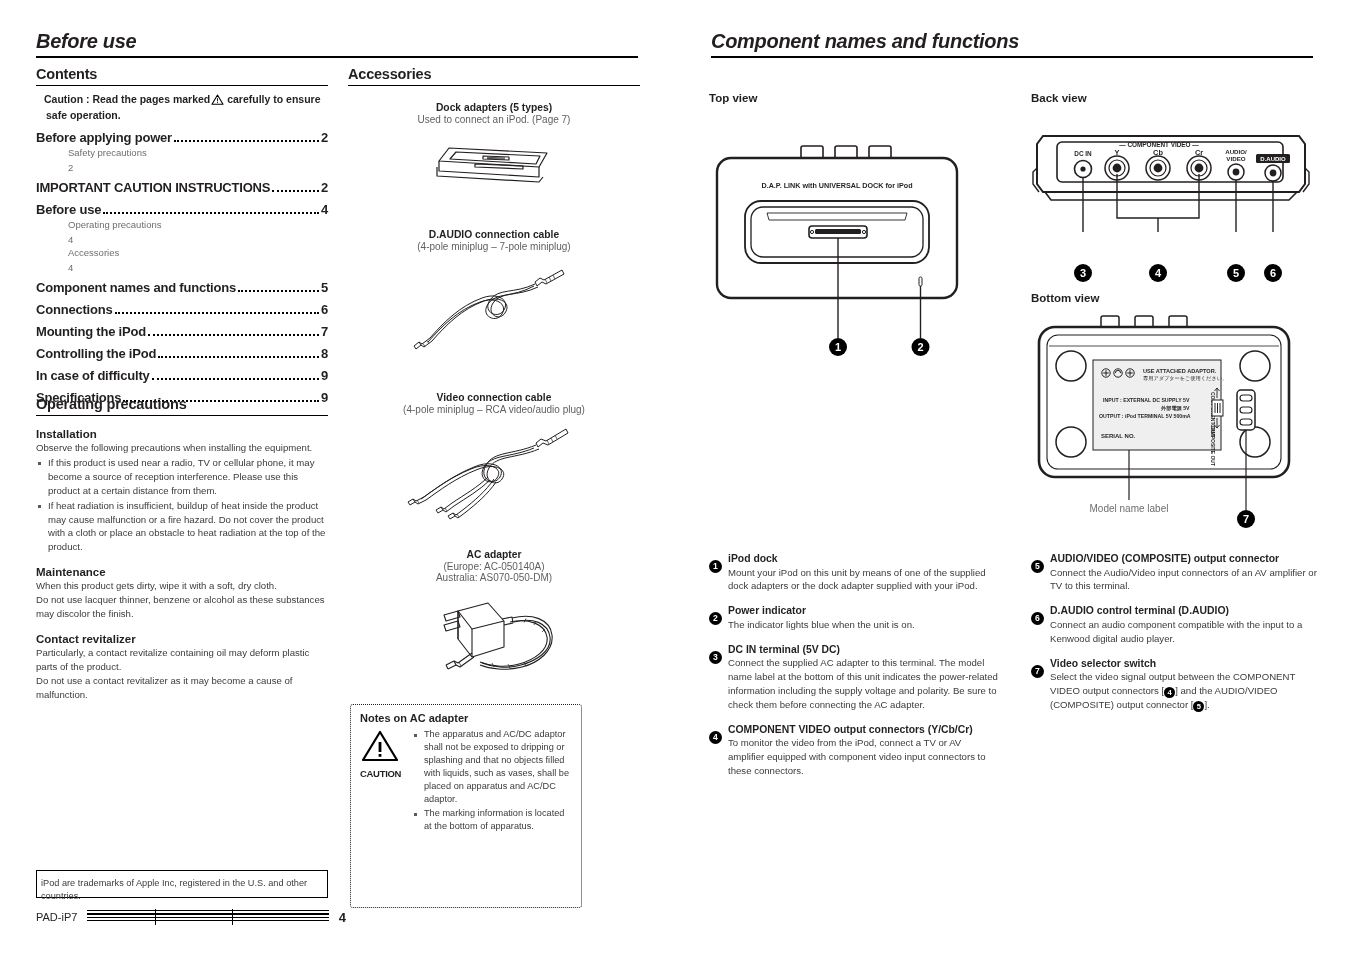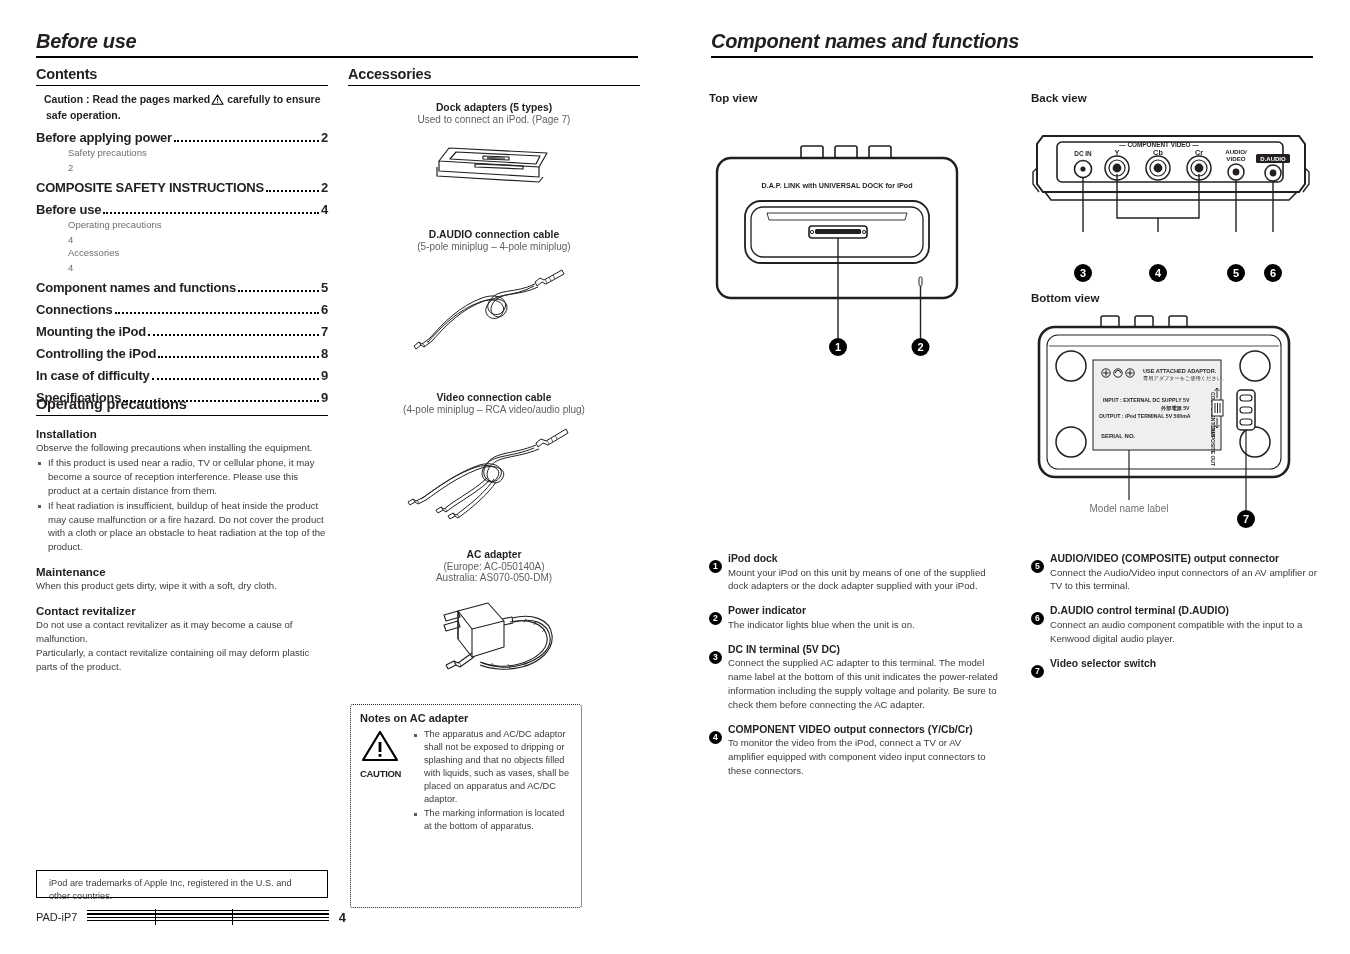--- a/index.html
+++ b/index.html
@@ -80,21 +80,21 @@
   .notes-title { font-size:11px; font-weight:bold; margin-bottom:2px; }
   .notes-body { display:flex; gap:6px; }
   .caution-badge { width:46px; flex:0 0 46px; text-align:left; padding-top:4px; }
   .caution-word { font-size:9.5px; font-weight:bold; letter-spacing:-0.3px; margin-top:1px; }
   .notes-list { flex:1; font-size:9.2px; line-height:1.42; color:#3b3b3d; }
   .notes-list li:before { top:5px; }
 
   
   .tm-box {
     position:absolute; left:36px; top:870px; width:292px; height:28px;
-    border:1px solid #000; padding:6px 12px;
+    border:1px solid #000; padding:6px 4px;
     font-size:9.2px; line-height:1.4; color:#3b3b3d;
   }
 
   
   .rp-head { position:absolute; left:36px; top:30px; width:602px; }
   .view-label { font-size:11.5px; font-weight:bold; }
 
   .fig-top  { position:absolute; left:34px;  top:92px;  width:300px; }
   .fig-back { position:absolute; left:356px; top:92px;  width:300px; }
   .fig-bot  { position:absolute; left:356px; top:292px; width:300px; }
@@ -156,21 +156,21 @@
           <span class="toc-txt">Before applying power</span>
           <span class="dots"></span>
           <span class="toc-pg">2</span>
         </div>
         <div class="toc-row toc-l2">
           <span class="toc-txt">Safety precautions</span>
           <span class="dots"></span>
           <span class="toc-pg">2</span>
         </div>
         <div class="toc-row toc-l1">
-          <span class="toc-txt">COMPOSITE SAFETY INSTRUCTIONS</span>
+          <span class="toc-txt">IMPORTANT CAUTION INSTRUCTIONS</span>
           <span class="dots"></span>
           <span class="toc-pg">2</span>
         </div>
         <div class="toc-row toc-l1">
           <span class="toc-txt">Before use</span>
           <span class="dots"></span>
           <span class="toc-pg">4</span>
         </div>
         <div class="toc-row toc-l2">
           <span class="toc-txt">Operating precautions</span>
@@ -227,28 +227,29 @@
             <li>If this product is used near a radio, TV or cellular phone, it may become a source of reception interference. Please use this product at a certain distance from them.</li>
             <li>If heat radiation is insufficient, buildup of heat inside the product may cause malfunction or a fire hazard. Do not cover the product with a cloth or place an obstacle to heat radiation at the top of the product.</li>
           </ul>
       </div>
     </div>
 
     <div class="blk">
       <div class="sub-head">Maintenance</div>
       <div class="body-txt">
         <p>When this product gets dirty, wipe it with a soft, dry cloth.</p>
+        <p>Do not use lacquer thinner, benzene or alcohol as these substances may discolor the finish.</p>
       </div>
     </div>
 
     <div class="blk">
       <div class="sub-head">Contact revitalizer</div>
       <div class="body-txt">
+        <p>Particularly, a contact revitalize containing oil may deform plastic parts of the product.</p>
         <p>Do not use a contact revitalizer as it may become a cause of malfunction.</p>
-        <p>Particularly, a contact revitalize containing oil may deform plastic parts of the product.</p>
       </div>
     </div>
   </div>
 
   <div class="col-access">
     <div class="sec-head">Accessories</div>
     <div class="sec-rule"></div>
 
     <div class="acc-item" style="margin-top:16px;">
       <div class="acc-title">Dock adapters (5 types)</div>
@@ -266,21 +267,21 @@
           <g fill="none" stroke="#231f20" stroke-width="0.8">
             <path d="M68 26.3 L86 27"></path>
             <path d="M68 27.4 L86 28.1"></path>
           </g>
         </svg>
       </div>
     </div>
 
     <div class="acc-item" style="margin-top:24px;">
       <div class="acc-title">D.AUDIO connection cable</div>
-      <div class="acc-sub">(5-pole miniplug – 4-pole miniplug)</div>
+      <div class="acc-sub">(4-pole miniplug – 7-pole miniplug)</div>
       <div class="acc-art">
         <svg width="200" height="110" viewBox="0 0 200 110">
           <g fill="none" stroke="#231f20" stroke-width="1">
             <path d="M168 12 L150 22 L146 20 L141 24"></path>
             <path d="M170 16 L152 26 L148 24 L143 28"></path>
             <path d="M168 12 L170 16"></path>
             <path d="M141 24 L143 28"></path>
             <path d="M141 26 C120 36 104 30 96 42 C88 54 104 62 110 52 C116 42 104 34 88 40 C66 48 50 64 36 80"></path>
             <path d="M144 29 C123 39 107 33 99 45 C92 56 105 64 111 55 C118 45 106 37 90 43 C68 51 52 67 38 83"></path>
             <path d="M140 28 C118 40 102 34 94 46 C86 58 102 66 108 56 C114 46 102 38 86 44 C64 52 48 68 34 84"></path>
@@ -624,16 +625,17 @@
         <div class="item-desc">Connect the Audio/Video input connectors of an AV amplifier or TV to this terminal.</div>
       </div>
       <div class="item">
         <span class="item-num"><span class="cnum">6</span></span>
         <div class="item-title">D.AUDIO control terminal (D.AUDIO)</div>
         <div class="item-desc">Connect an audio component compatible with the input to a Kenwood digital audio player.</div>
       </div>
       <div class="item">
         <span class="item-num"><span class="cnum">7</span></span>
         <div class="item-title">Video selector switch</div>
+        <div class="item-desc">Select the video signal output between the COMPONENT VIDEO output connectors [<span class="cnum cnum-sm">4</span>] and the AUDIO/VIDEO (COMPOSITE) output connector [<span class="cnum cnum-sm">5</span>].</div>
       </div>
     </div>
 
 </div>
 
 </body></html>

